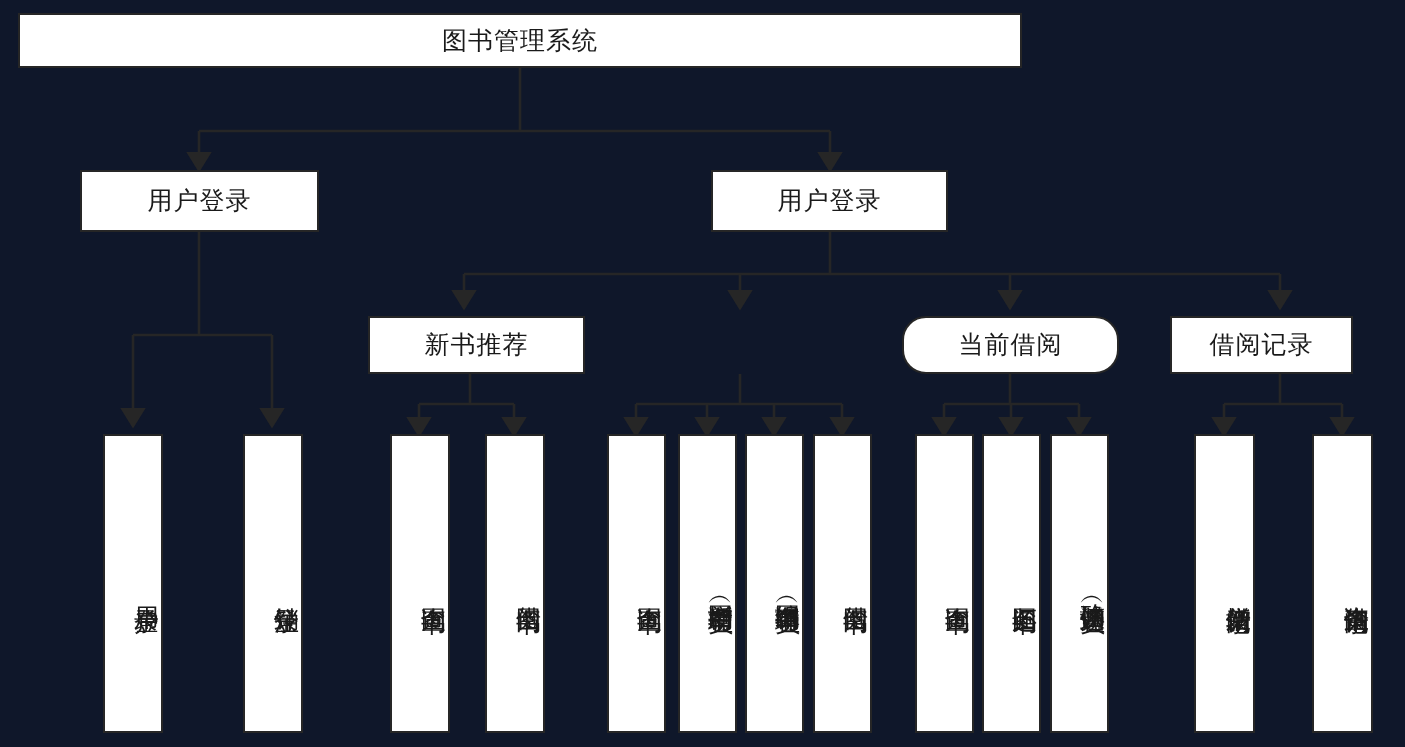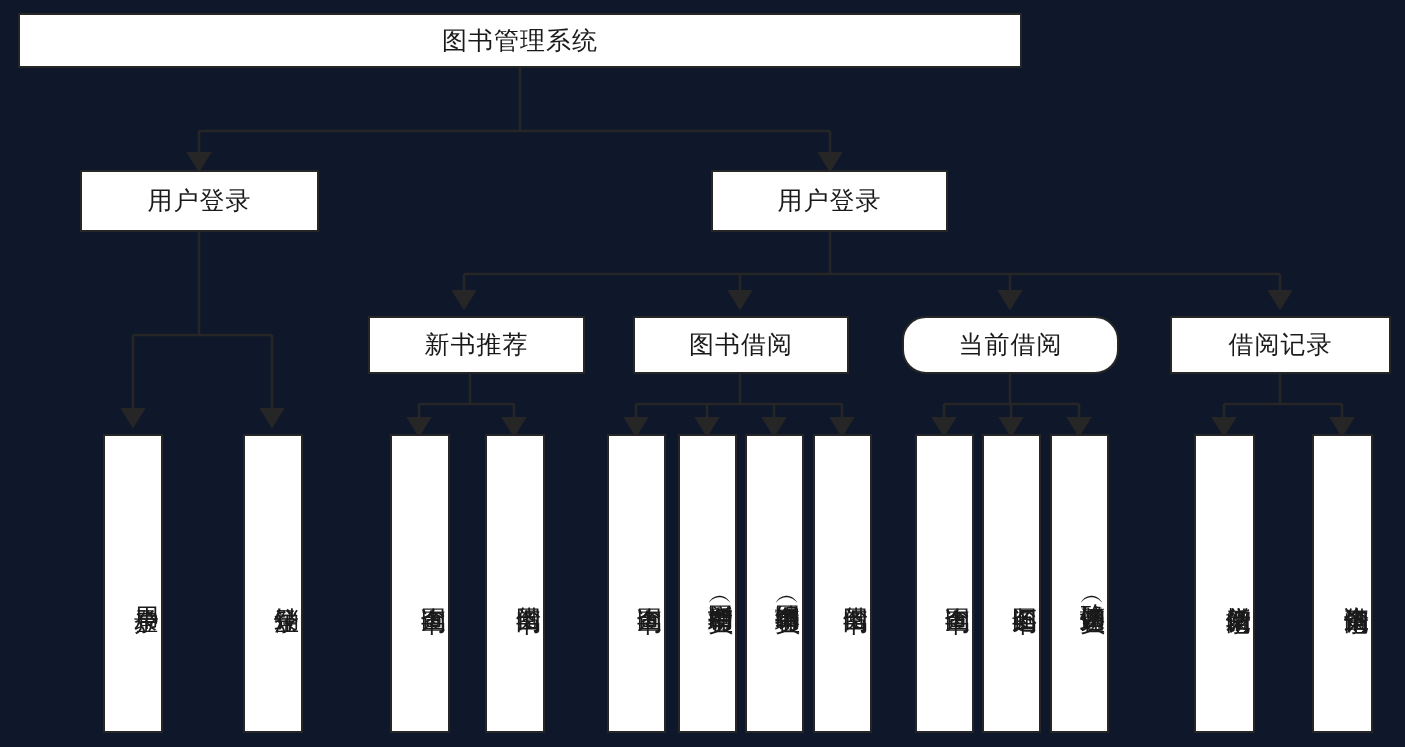--- a/index.html
+++ b/index.html
@@ -133,27 +133,24 @@
   <div class="node horiz" style="left:80px; top:170px; width:239px; height:62px;">
     <span class="label">用户登录</span>
   </div>
   <div class="node horiz" style="left:711px; top:170px; width:237px; height:62px;">
     <span class="label">用户登录</span>
   </div>
 
   <div class="node horiz" style="left:348px; top:316px; width:217px; height:58px;margin-left:20px;">
     <span class="label">新书推荐</span>
   </div>
-  <div class="node horiz" style="left:633px; top:316px; width:216px; height:58px;">
-    <span class="label">图书借阅</span>
-  </div>
   <div class="node horiz" style="left:902px; top:316px; width:217px; height:58px;border-radius:24px;">
     <span class="label">当前借阅</span>
   </div>
-  <div class="node horiz" style="left:1170px; top:316px; width:221px; height:58px;">
+  <div class="node horiz" style="left:1170px; top:316px; width:183px; height:58px;">
     <span class="label">借阅记录</span>
   </div>
 
   <div class="node leaf" style="left:103px; top:434px; width:60px; height:299px;">
     <span class="label">用户登录</span>
   </div>
   <div class="node leaf" style="left:243px; top:434px; width:60px; height:299px;">
     <span class="label">注销登录</span>
   </div>
 

